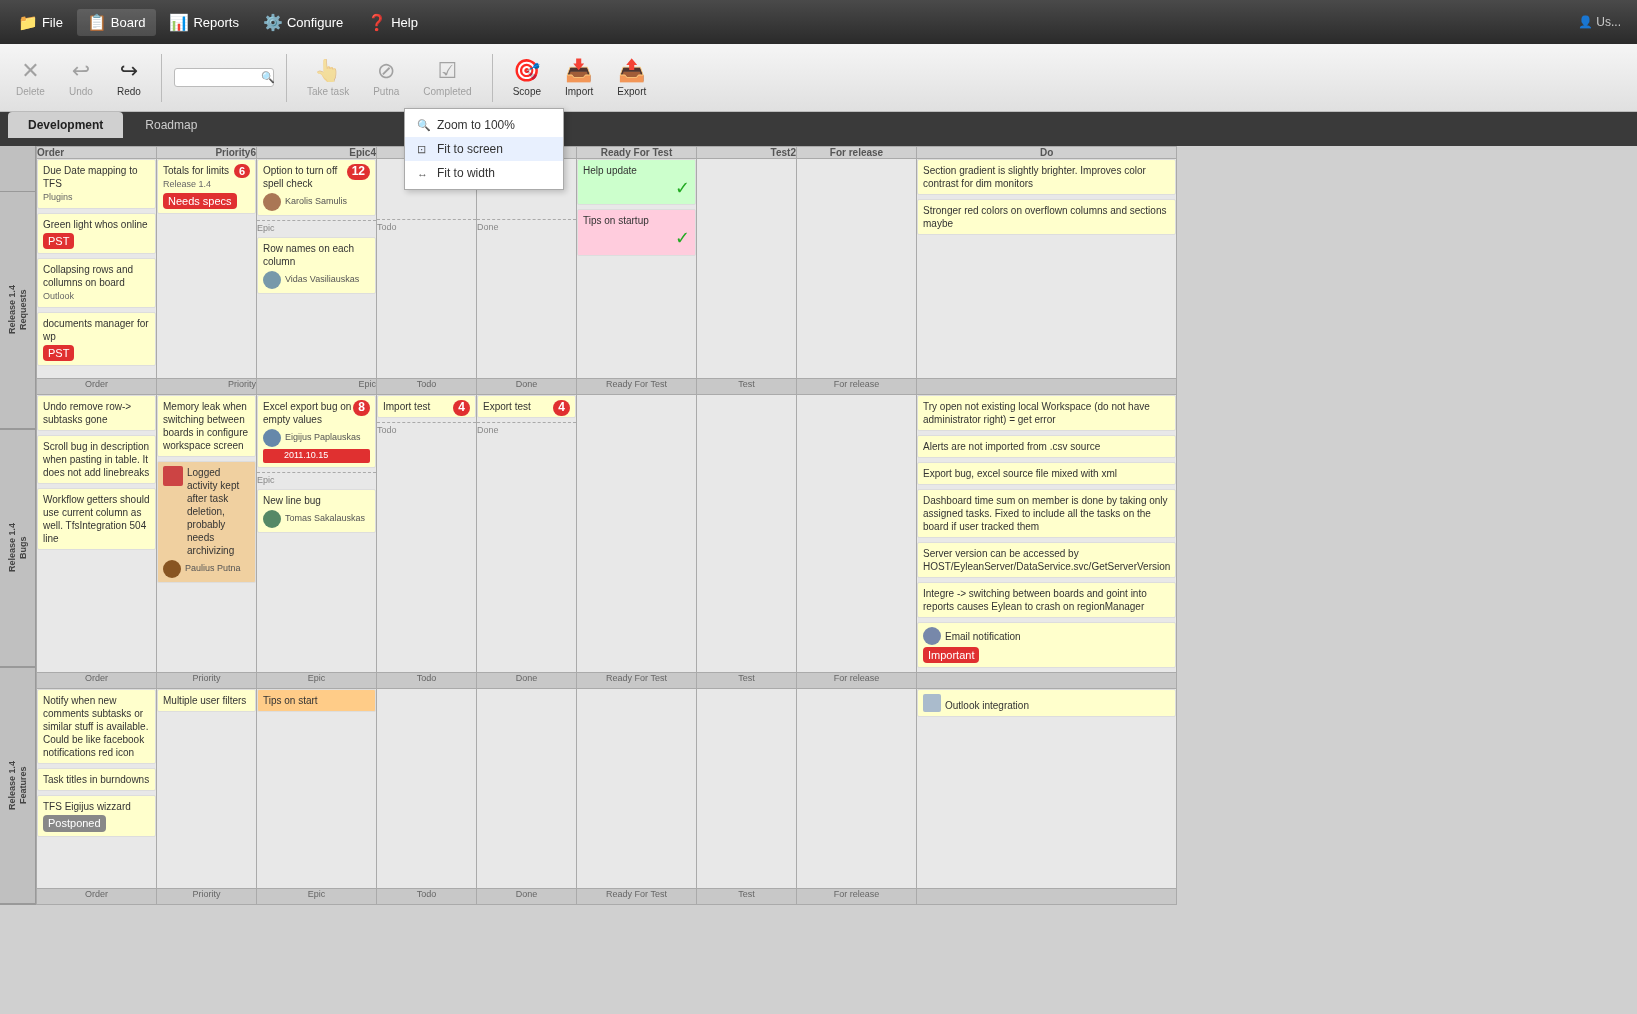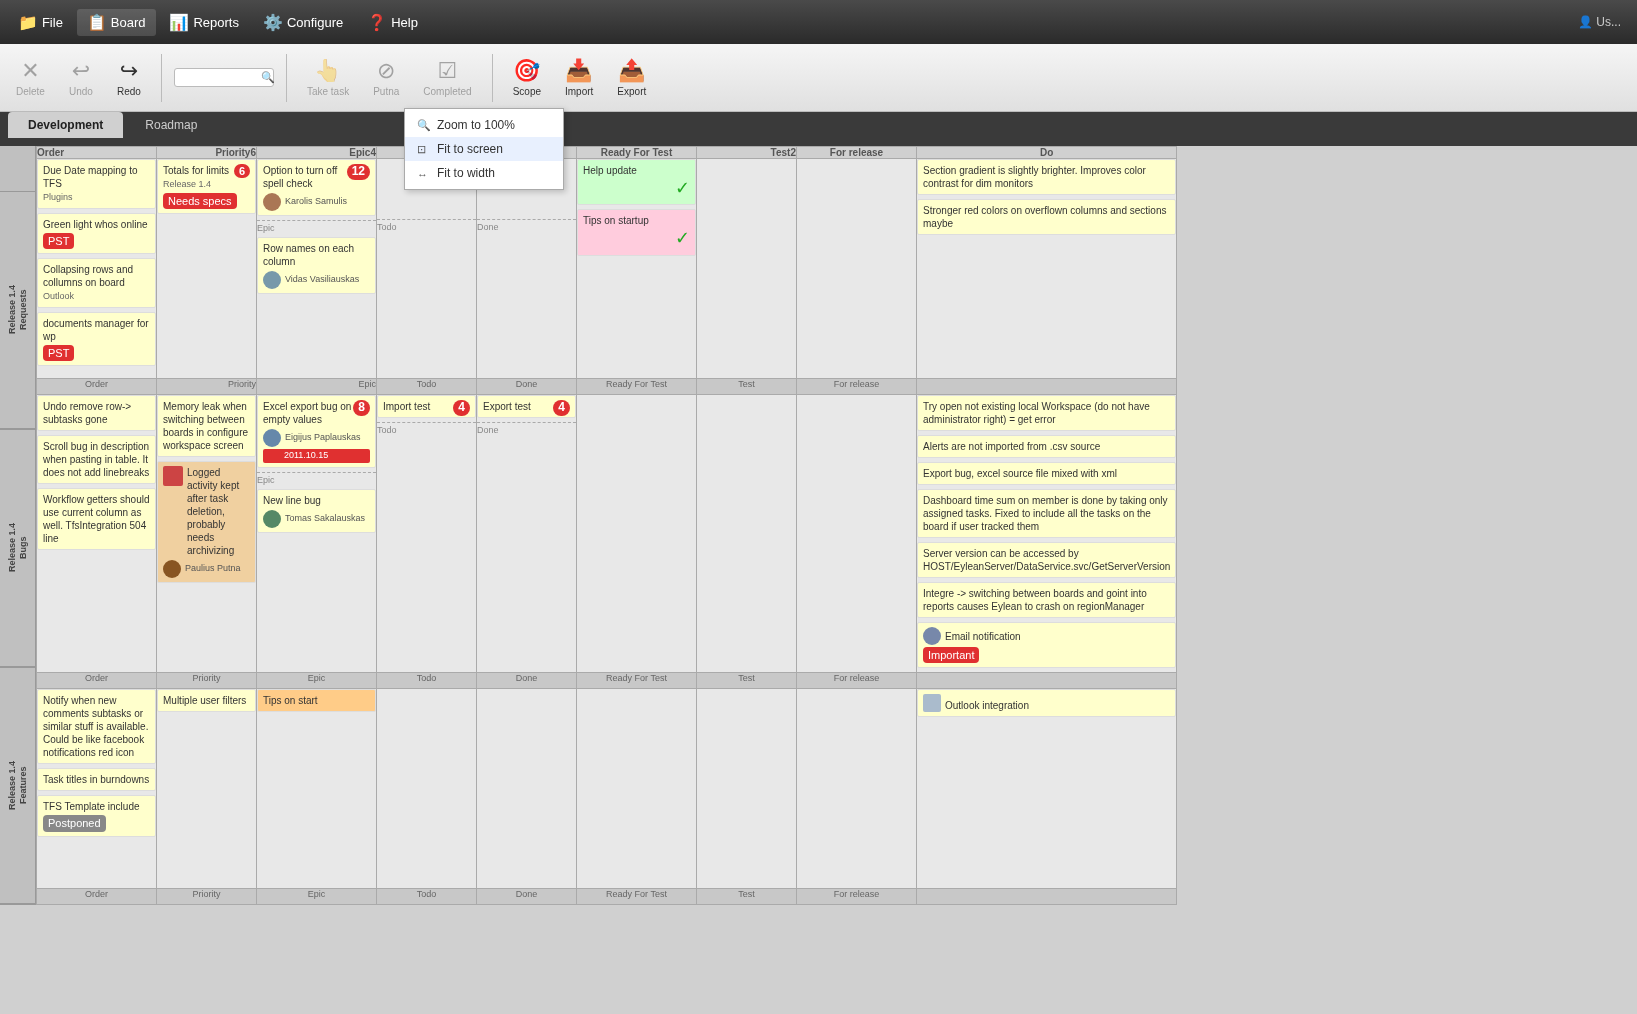--- a/index.html
+++ b/index.html
@@ -603,21 +603,21 @@
         <tr>
 
           <td class="td-cell" style="vertical-align:top;height:200px;">
             <div class="task-card">
               <div>Notify when new comments subtasks or similar stuff is available. Could be like facebook notifications red icon</div>
             </div>
             <div class="task-card">
               <div>Task titles in burndowns</div>
             </div>
             <div class="task-card">
-              <div>TFS Template include</div>
+              <div>TFS Eigijus wizzard</div>
               <div><span class="badge gray">Postponed</span></div>
             </div>
           </td>
 
           <td class="td-cell" style="vertical-align:top;">
             <div class="task-card">
               <div>Multiple user filters</div>
             </div>
           </td>
 

